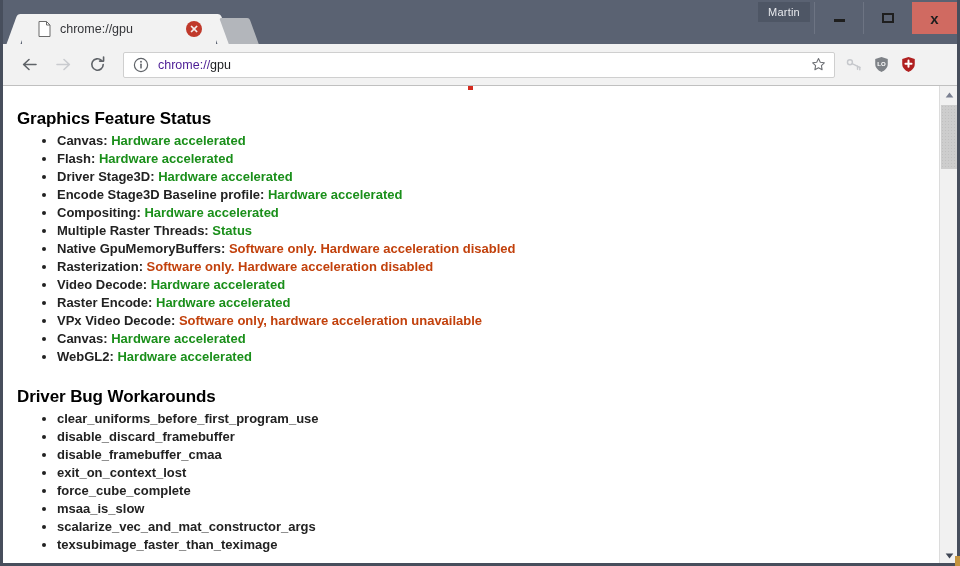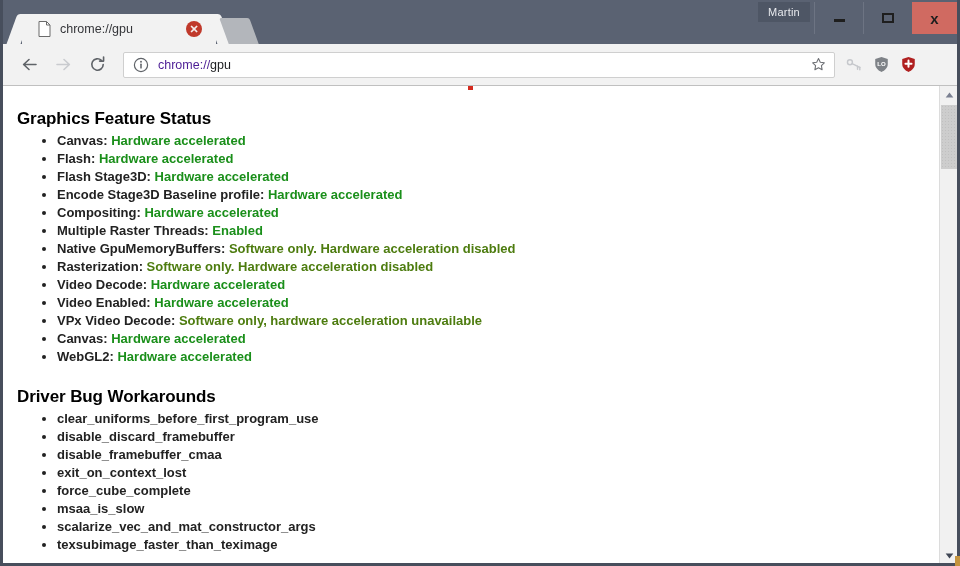--- a/index.html
+++ b/index.html
@@ -288,21 +288,21 @@
     padding: 0;
   }
   ul.feature-list li {
     font-size: 13px;
     line-height: 18px;
     color: #222222;
     white-space: nowrap;
     font-weight: bold;
   }
   .val-green  { color: #1a8f1a; }
-  .val-olive  { color: #4d7c0f; }
+  .val-olive  { color: #c2410c; }
 
   
   .scrollbar {
     position: absolute;
     right: 0;
     top: 0;
     width: 18px;
     height: 478px;
     background: #f1f1f1;
     border-left: 1px solid #dcdcdc;
@@ -428,28 +428,28 @@
   <div class="viewport">
 
     <div class="red-marker"></div>
 
     <div class="page">
 
       <h2 class="section-title">Graphics Feature Status</h2>
       <ul class="feature-list">
         <li><span>Canvas:</span> <span class="val-green">Hardware accelerated</span></li>
         <li><span>Flash:</span> <span class="val-green">Hardware accelerated</span></li>
-        <li><span>Flash Stage3D:</span> <span class="val-green">Hardware accelerated</span></li>
+        <li><span>Driver Stage3D:</span> <span class="val-green">Hardware accelerated</span></li>
         <li><span>Encode Stage3D Baseline profile:</span> <span class="val-green">Hardware accelerated</span></li>
         <li><span>Compositing:</span> <span class="val-green">Hardware accelerated</span></li>
-        <li><span>Multiple Raster Threads:</span> <span class="val-green">Enabled</span></li>
+        <li><span>Multiple Raster Threads:</span> <span class="val-green">Status</span></li>
         <li><span>Native GpuMemoryBuffers:</span> <span class="val-olive">Software only. Hardware acceleration disabled</span></li>
         <li><span>Rasterization:</span> <span class="val-olive">Software only. Hardware acceleration disabled</span></li>
         <li><span>Video Decode:</span> <span class="val-green">Hardware accelerated</span></li>
-        <li><span>Video Enabled:</span> <span class="val-green">Hardware accelerated</span></li>
+        <li><span>Raster Encode:</span> <span class="val-green">Hardware accelerated</span></li>
         <li><span>VPx Video Decode:</span> <span class="val-olive">Software only, hardware acceleration unavailable</span></li>
         <li><span>Canvas:</span> <span class="val-green">Hardware accelerated</span></li>
         <li><span>WebGL2:</span> <span class="val-green">Hardware accelerated</span></li>
       </ul>
 
       <h2 class="section-title second">Driver Bug Workarounds</h2>
       <ul class="feature-list">
         <li>clear_uniforms_before_first_program_use</li>
         <li>disable_discard_framebuffer</li>
         <li>disable_framebuffer_cmaa</li>

